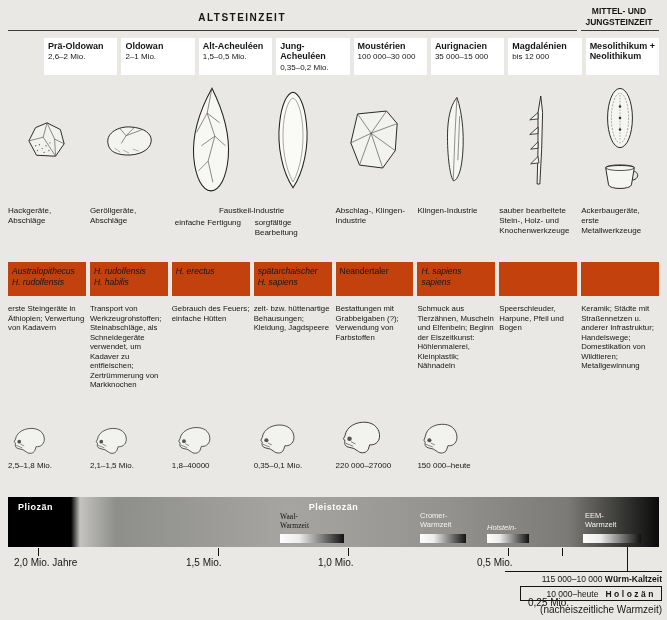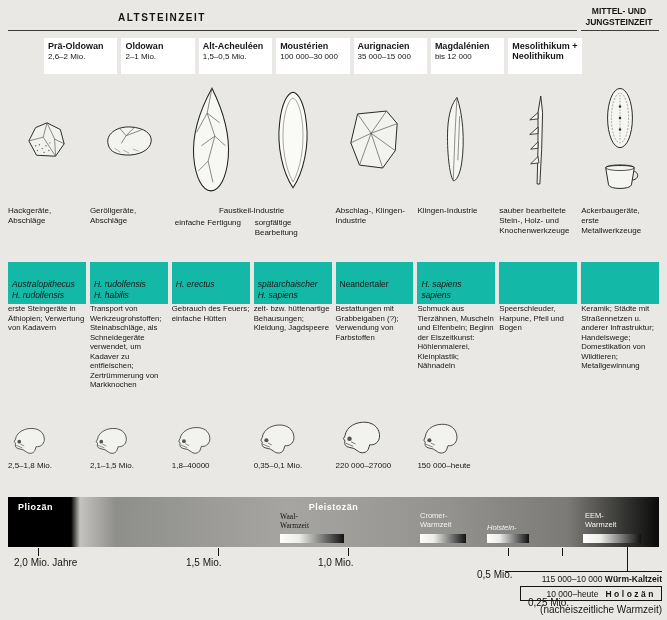--- a/index.html
+++ b/index.html
@@ -1,21 +1,21 @@
 <!DOCTYPE html>
 <html lang="de"><head>
 <meta charset="utf-8">
 <style>
   * { margin:0; padding:0; box-sizing:border-box; }
   html,body { background:#ffffff; }
   body { font-family:"Liberation Sans", sans-serif; color:#161616; }
   .page { position:relative; width:667px; height:620px; background:#e9e8e4; overflow:hidden; }
 
   
-  .alt-title { position:absolute; top:12px; left:118px; width:168px; text-align:left;
+  .alt-title { position:absolute; top:12px; left:118px; width:168px; text-align:right;
                font-weight:bold; font-size:10px; letter-spacing:1.5px; }
   .mittel-title { position:absolute; top:6px; left:575px; width:88px; text-align:center;
                   font-weight:bold; font-size:8.5px; line-height:1.3; }
   .rule { position:absolute; height:1px; background:#3c3c3a; }
   .rule-alt { top:30px; left:8px; width:569px; }
   .rule-mittel { top:30px; left:581px; width:78px; }
 
   
   .row { position:absolute; left:8px; width:651px; display:grid;
          grid-template-columns:repeat(8,1fr); column-gap:4px; }
@@ -32,21 +32,21 @@
   .head-date { display:block; font-size:8px; margin-top:1px; }
 
   .tool-cell { display:flex; align-items:center; justify-content:center; }
   .label-cell { white-space:normal; overflow-wrap:break-word; }
 
   .span2 { grid-column:span 2; }
   .fk-title { display:block; text-align:center; margin-bottom:2px; }
   .fk-subs { display:flex; }
   .fk-subs > span { flex:1; padding:0 3px; }
 
-  .hom-cell { background:#14b8a6; padding:17px 4px 3px; font-size:8.5px; font-style:italic; line-height:1.3; }
+  .hom-cell { background:#c2410c; padding:4px 4px 3px; font-size:8.5px; font-style:italic; line-height:1.3; }
   .hom-cell .ln { display:block; }
   .roman { font-style:normal; }
 
   .culture-cell { padding-top:2px; overflow-wrap:break-word; }
 
   .skull-cell { display:flex; align-items:flex-end; justify-content:flex-start; padding-bottom:2px; }
 
   
   .tl-band { position:absolute; top:497px; left:8px; width:651px; height:50px;
     background:linear-gradient(90deg,#000 0px,#000 63px,#c4c3bf 72px,#8e8e8a 108px,
@@ -62,21 +62,21 @@
   .warm-bar { position:absolute; top:37px; height:9px;
     background:linear-gradient(90deg,#fdfdfd 0%,#ececea 30%,#121212 100%); }
   .waal-bar { left:272px; width:64px; }
   .cromer-bar { left:412px; width:46px; }
   .holstein-bar { left:479px; width:42px; }
   .eem-bar { left:575px; width:58px; }
 
   .tick { position:absolute; top:548px; width:1px; height:8px; background:#141414; }
   .t0 { left:38px; } .t1 { left:218px; } .t2 { left:348px; } .t3 { left:508px; } .t4 { left:562px; }
   .scale-label { position:absolute; top:557px; font-size:10px; }
-  .s0 { left:14px; } .s1 { left:186px; } .s2 { left:318px; } .s3 { left:477px;margin-top:12px; } .s4 { left:528px;margin-top:40px; }
+  .s0 { left:14px; } .s1 { left:186px; } .s2 { left:318px; } .s3 { left:477px; } .s4 { left:528px;margin-top:40px; }
 
   .br-hline { position:absolute; top:571px; left:505px; width:157px; height:1px; background:#141414; }
   .br-vline { position:absolute; top:547px; left:627px; width:1px; height:24px; background:#141414; }
   .wuerm-line { position:absolute; top:574px; left:440px; width:222px; text-align:right; font-size:8.5px; }
   .holo-box { position:absolute; top:586px; left:520px; width:142px; height:15px; border:1px solid #141414;
               display:flex; justify-content:flex-end; align-items:center; gap:7px;
               padding:0 5px; font-size:8.5px; }
   .holo-box b { letter-spacing:2.5px; }
   .holo-note { position:absolute; top:604px; left:440px; width:222px; text-align:right; font-size:10px; }
 </style>
@@ -98,20 +98,24 @@
       <span class="head-name">Prä-Oldowan</span>
       <span class="head-date">2,6–2 Mio.</span>
     </div>
     <div class="head-cell">
       <span class="head-name">Oldowan</span>
       <span class="head-date">2–1 Mio.</span>
     </div>
     <div class="head-cell">
       <span class="head-name">Alt-Acheuléen</span>
       <span class="head-date">1,5–0,5 Mio.</span>
+    </div>
+    <div class="head-cell">
+      <span class="head-name">Jung-Acheuléen</span>
+      <span class="head-date">0,35–0,2 Mio.</span>
     </div>
     <div class="head-cell">
       <span class="head-name">Moustérien</span>
       <span class="head-date">100 000–30 000</span>
     </div>
     <div class="head-cell">
       <span class="head-name">Aurignacien</span>
       <span class="head-date">35 000–15 000</span>
     </div>
     <div class="head-cell">

